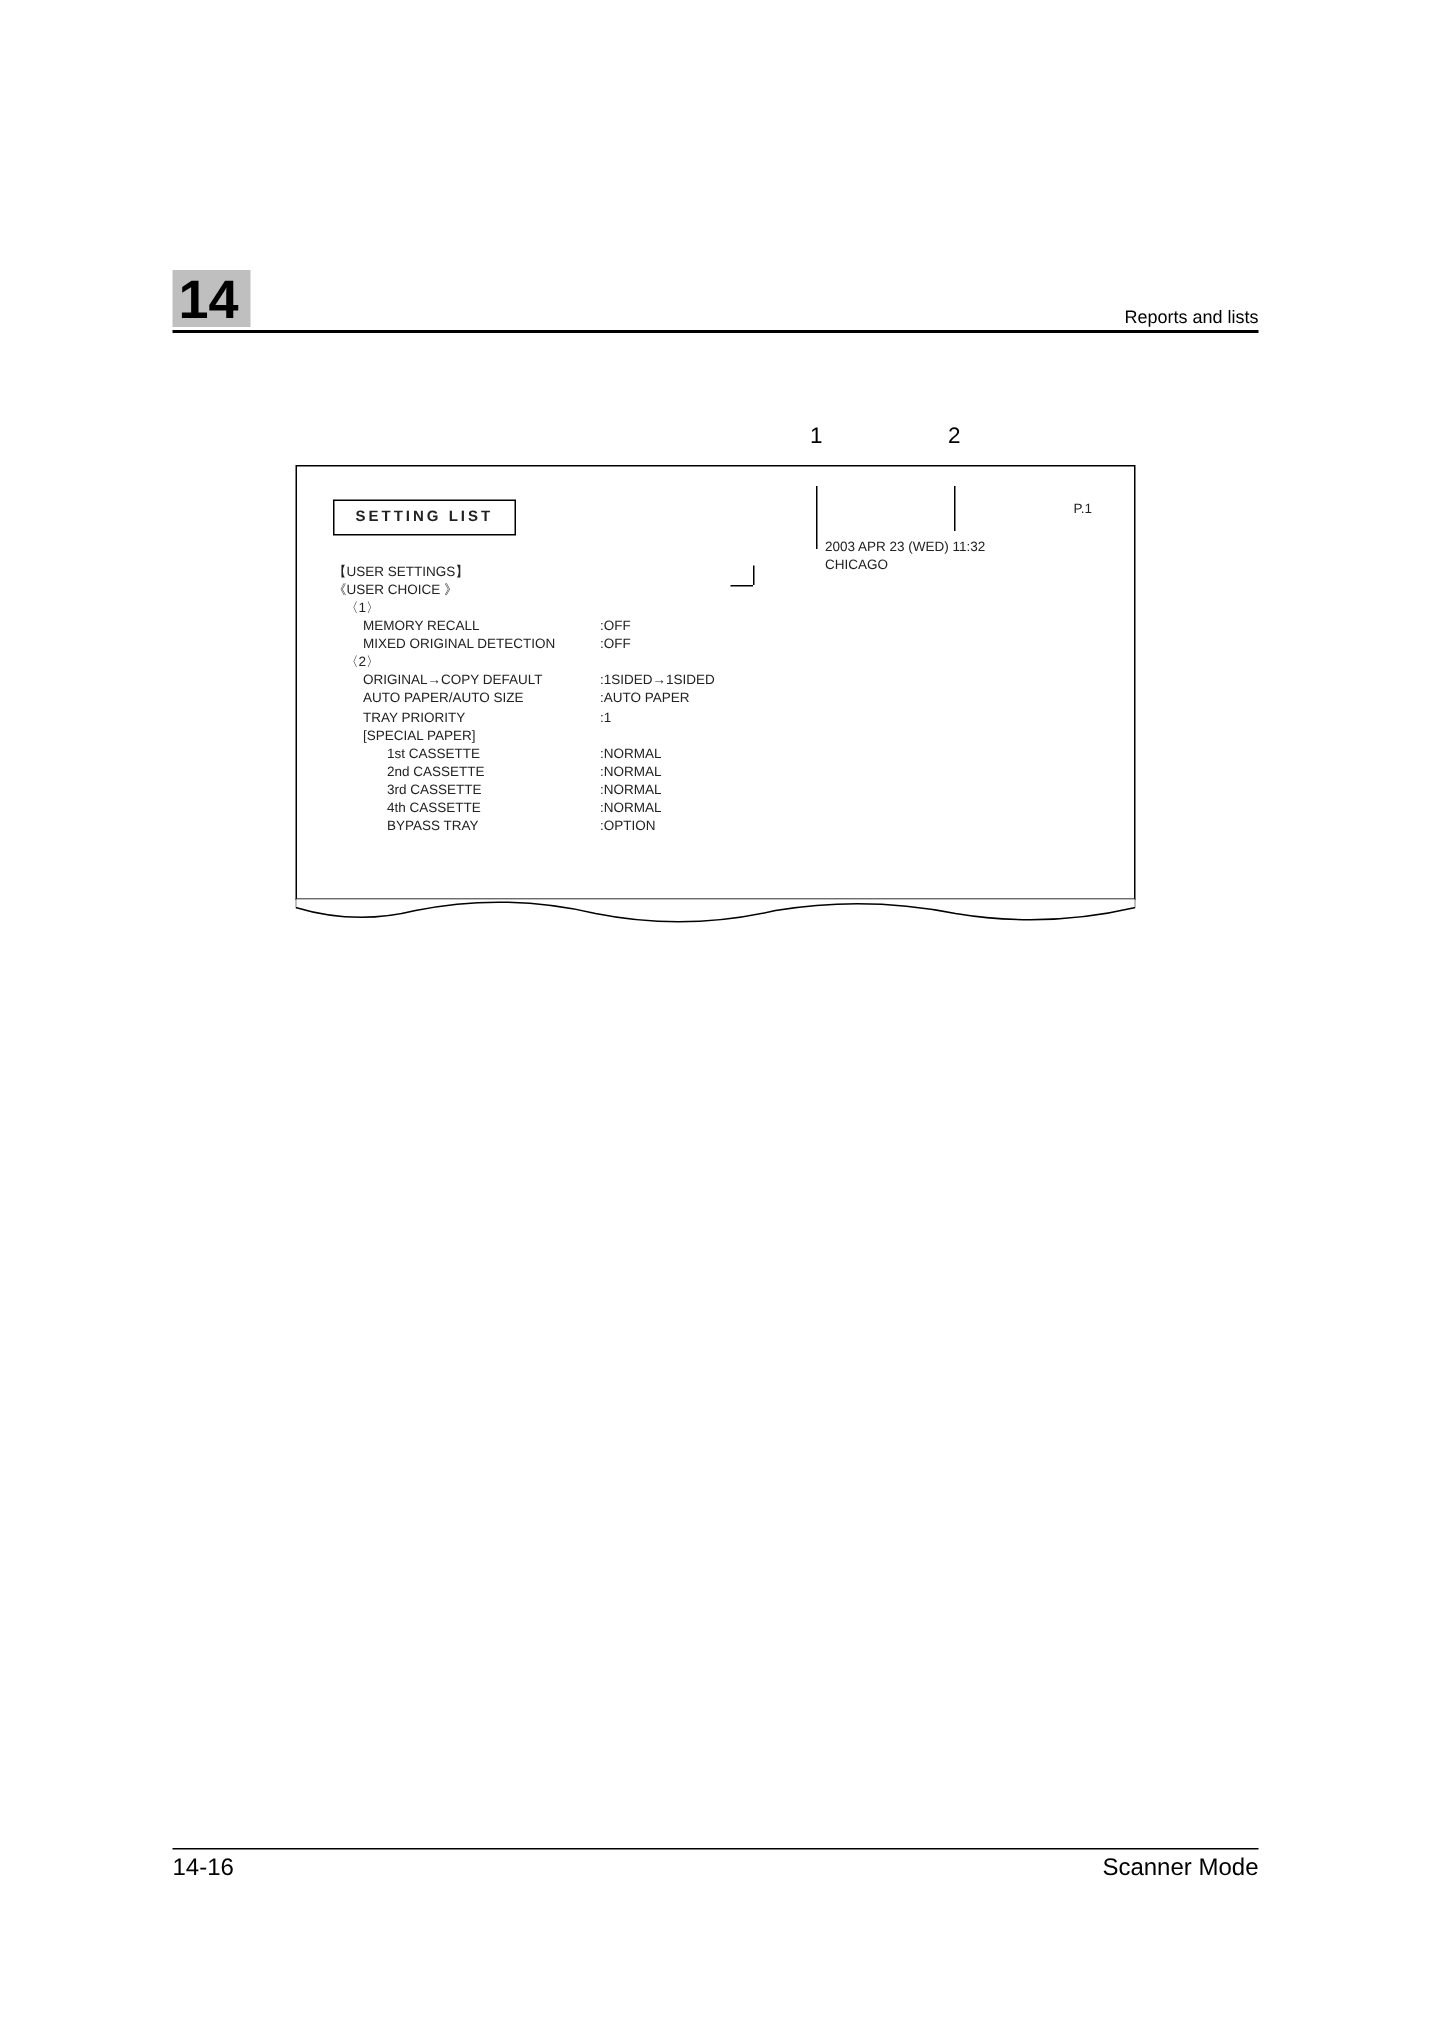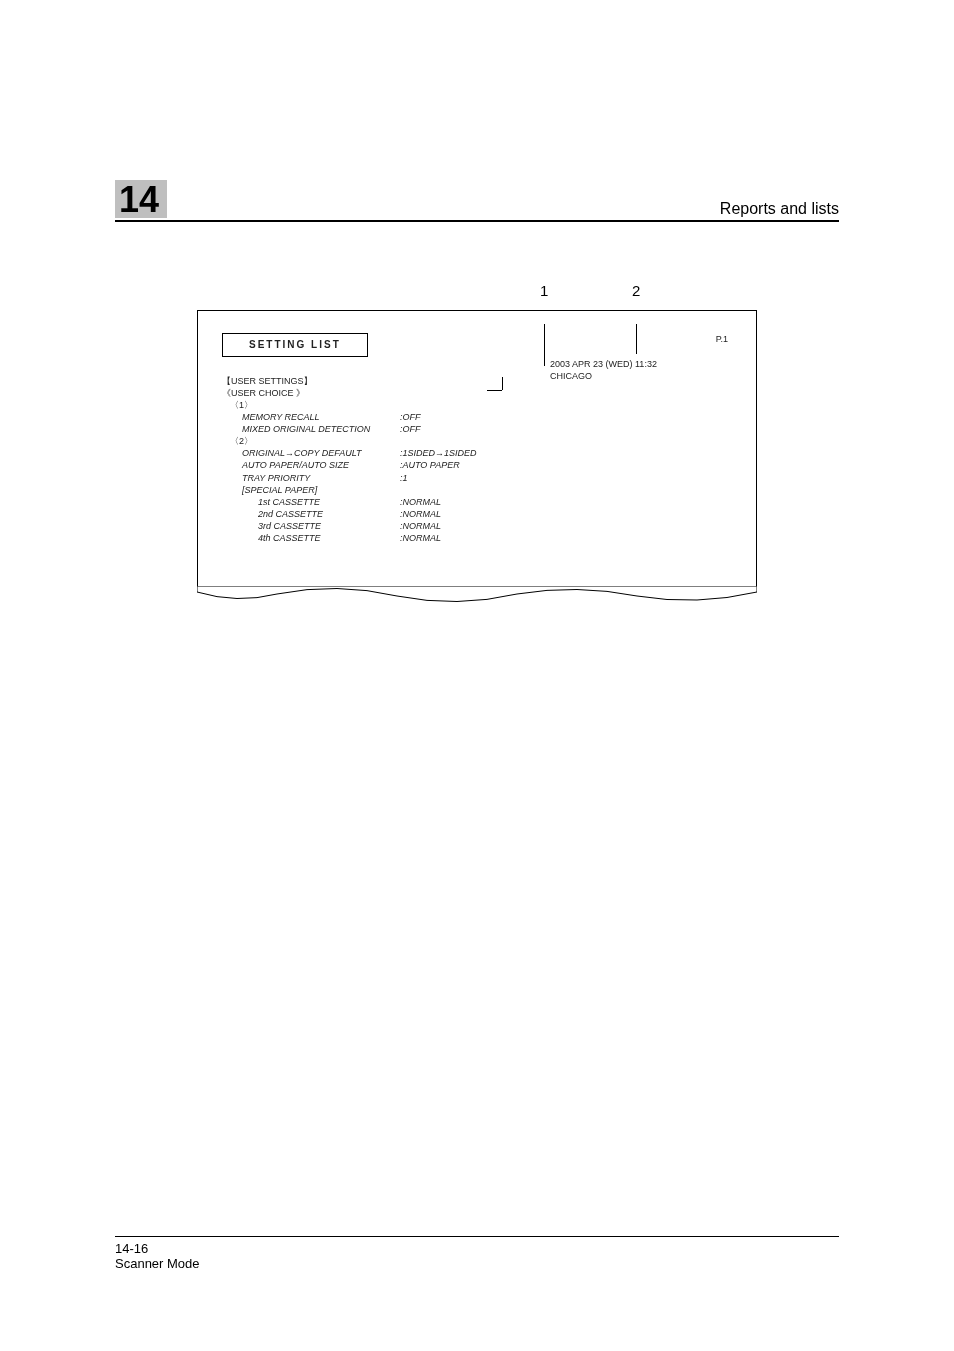--- a/index.html
+++ b/index.html
@@ -28,21 +28,21 @@
     font-weight: bold;
     background: #bfbfbf;
     padding: 2px 8px 0 4px;
     margin-right: 8px;
     line-height: 1;
   }
   .header-spacer {
     flex: 1;
   }
   .header-right {
-    font-size: 16px;
+    font-size: 12px;
   }
   
   .callouts {
     position: relative;
     height: 28px;
     margin-left: 90px;
   }
   .callouts span {
     position: absolute;
     font-size: 15px;
@@ -63,37 +63,36 @@
     color: #222;
   }
   .figure-box .pnum {
     position: absolute;
     top: 22px;
     right: 28px;
   }
   .title-box {
     border: 1px solid #000;
     display: inline-block;
-    padding: 4px 26px;
+    padding: 4px 14px;
     letter-spacing: 2px;
     font-weight: bold;
     font-size: 10px;
     margin-bottom: 18px;
   }
   .meta {
     position: absolute;
     top: 48px;
     left: 305px;
     font-size: 9px;
     line-height: 1.3;
     margin-left: 47px;
   }
   .row {
     display: flex;
-    font-style: italic;
   }
   .labcol {
     white-space: pre;
   }
   .val {
     white-space: pre;
   }
   .ind1 { padding-left: 8px; }
   .ind2 { padding-left: 20px; }
   .ind3 { padding-left: 36px; align-items: flex-end; }
@@ -127,29 +126,28 @@
   .legend div {
     margin-bottom: 8px;
   }
   .legend .num {
     display: inline-block;
     width: 22px;
   }
   
   .footer {
     position: absolute;
-    bottom: 80px;
+    bottom: 96px;
     left: 115px;
     right: 115px;
     border-top: 1px solid #000;
     padding-top: 4px;
     display: flex;
     justify-content: space-between;
-    font-size: 13px;
-    flex-direction: column;
+    font-size: 16px;
   }
 </style>
 </head>
 <body>
 
 <div class="page">
 
   <div class="header-row">
     <div class="chapter-num">14</div>
     <div class="header-spacer"></div>
@@ -215,20 +213,24 @@
         <div class="labcol" style="width:142px">2nd CASSETTE</div>
         <div class="val">:NORMAL</div>
       </div>
       <div class="row ind3">
         <div class="labcol" style="width:142px">3rd CASSETTE</div>
         <div class="val">:NORMAL</div>
       </div>
       <div class="row ind3">
         <div class="labcol" style="width:142px">4th CASSETTE</div>
         <div class="val">:NORMAL</div>
+      </div>
+      <div class="row ind3">
+        <div class="labcol" style="width:142px">BYPASS TRAY</div>
+        <div class="val">:OPTION</div>
       </div>
     </div>
 
     <div class="torn">
       <svg viewBox="0 0 560 20" preserveAspectRatio="none">
         <path d="M0,0 L0,6 Q40,18 80,8 Q140,-4 200,10 Q260,22 320,8 Q380,-2 440,10 Q500,20 560,6 L560,0 Z" fill="#fff" stroke="#000" stroke-width="1"></path>
       </svg>
     </div>
   </div>
 

